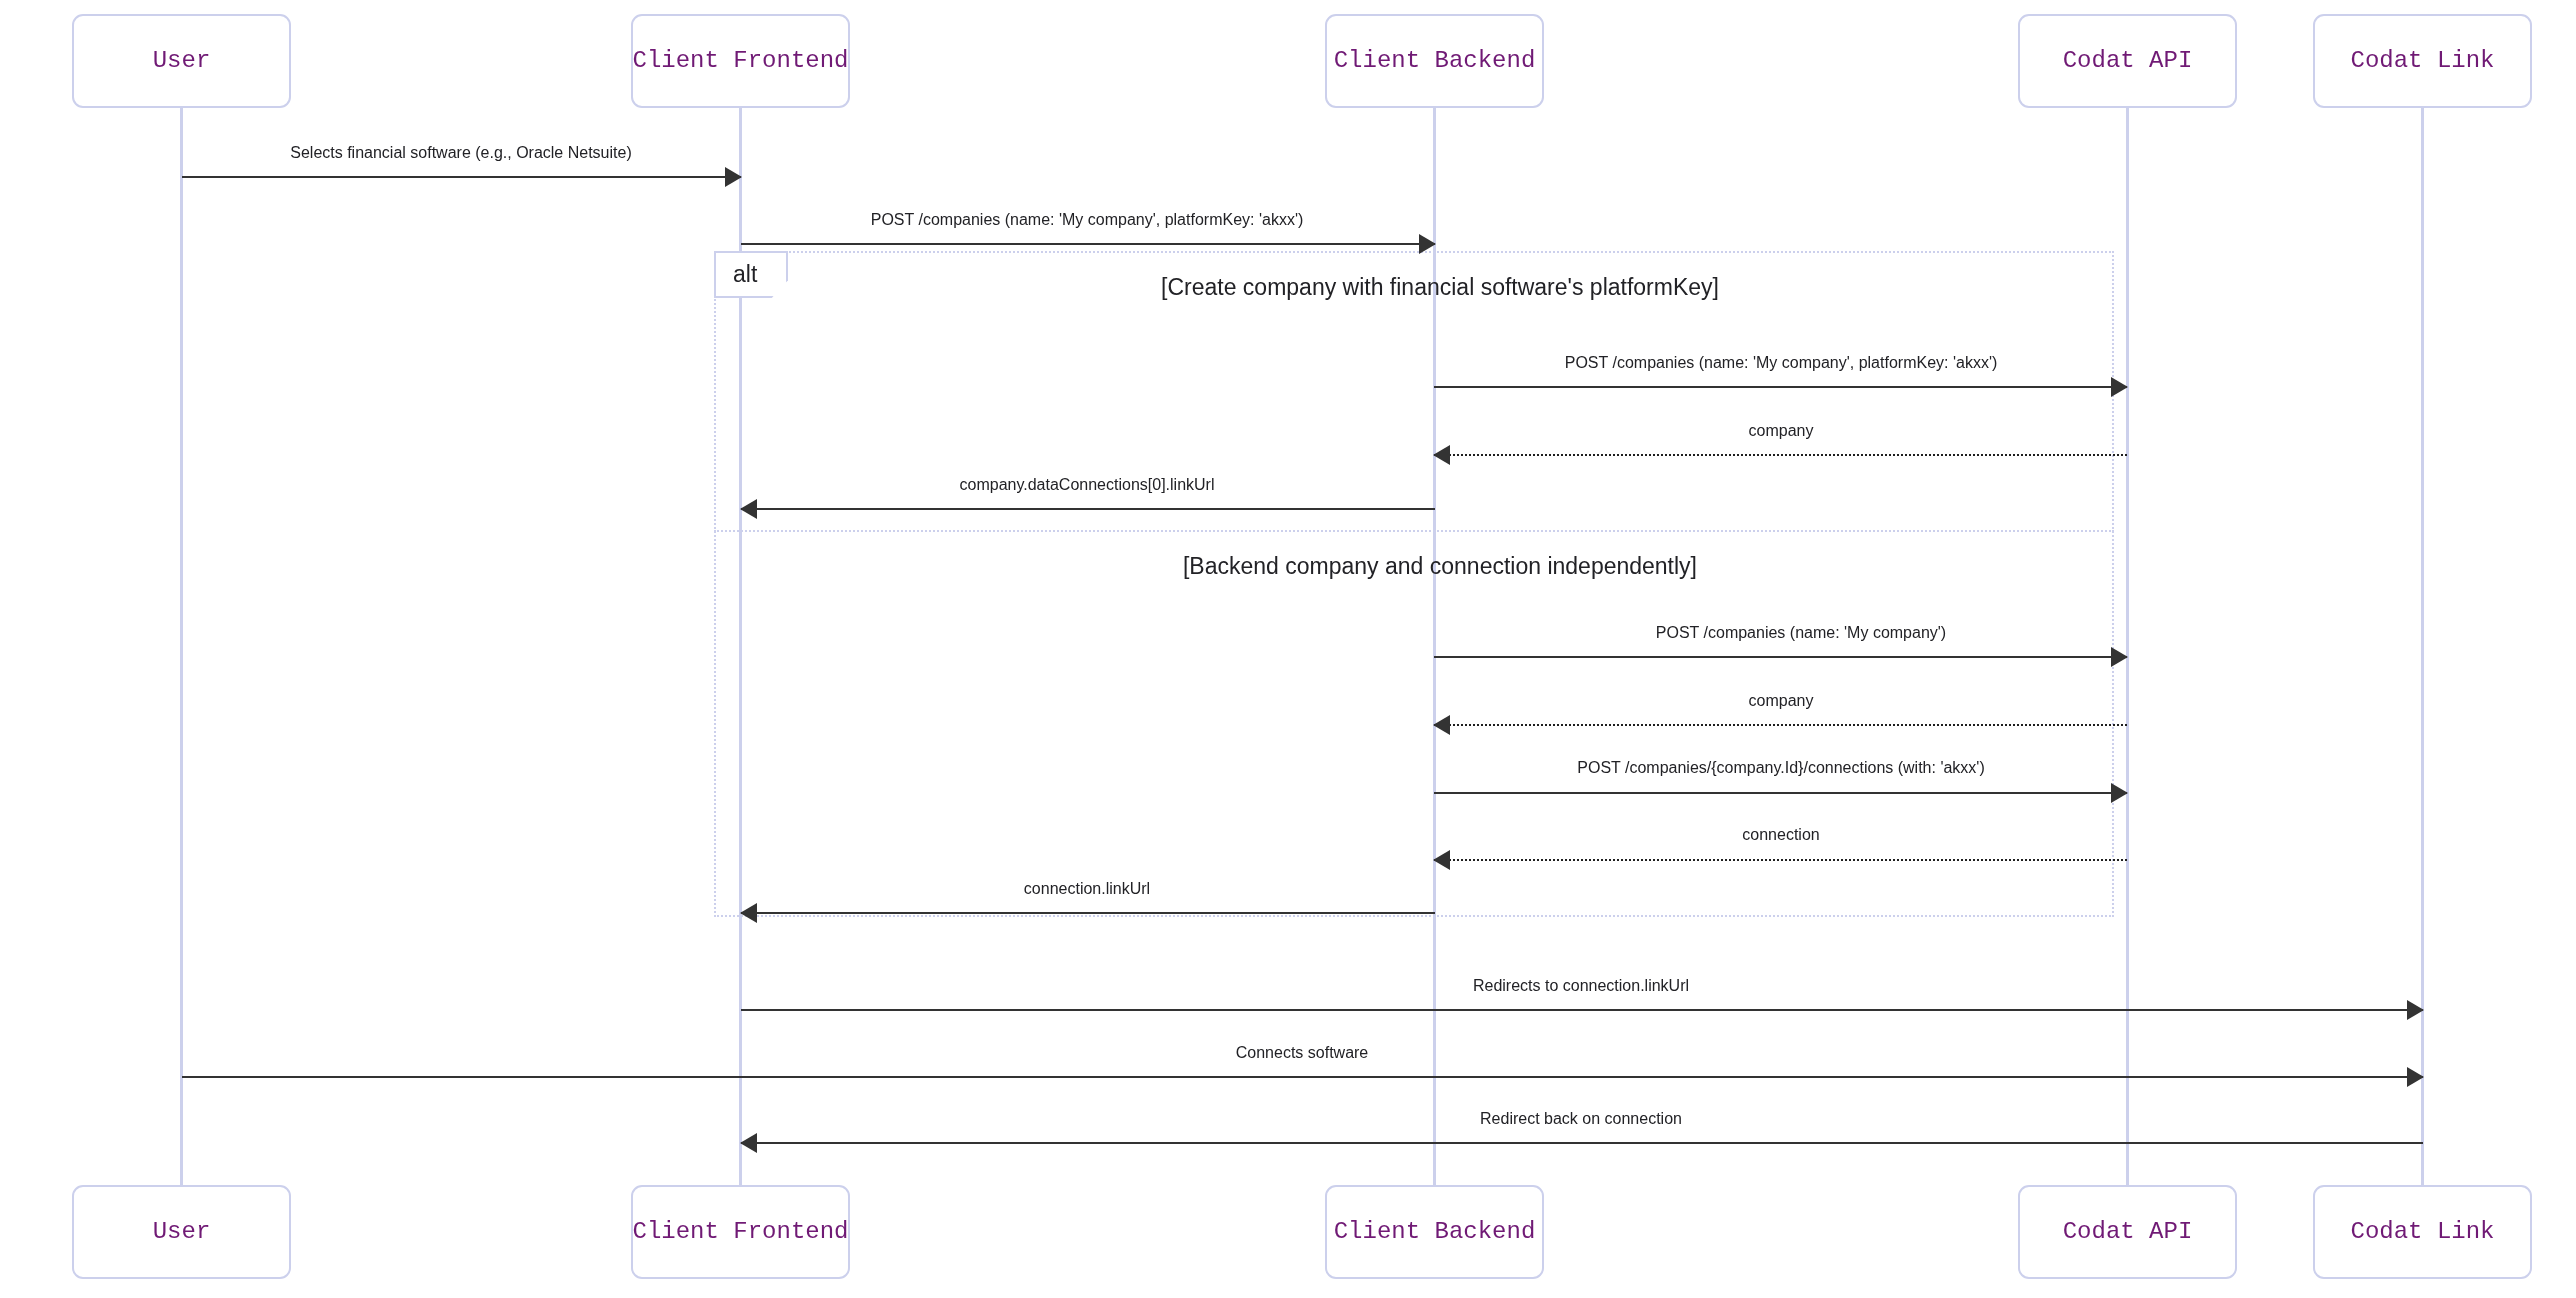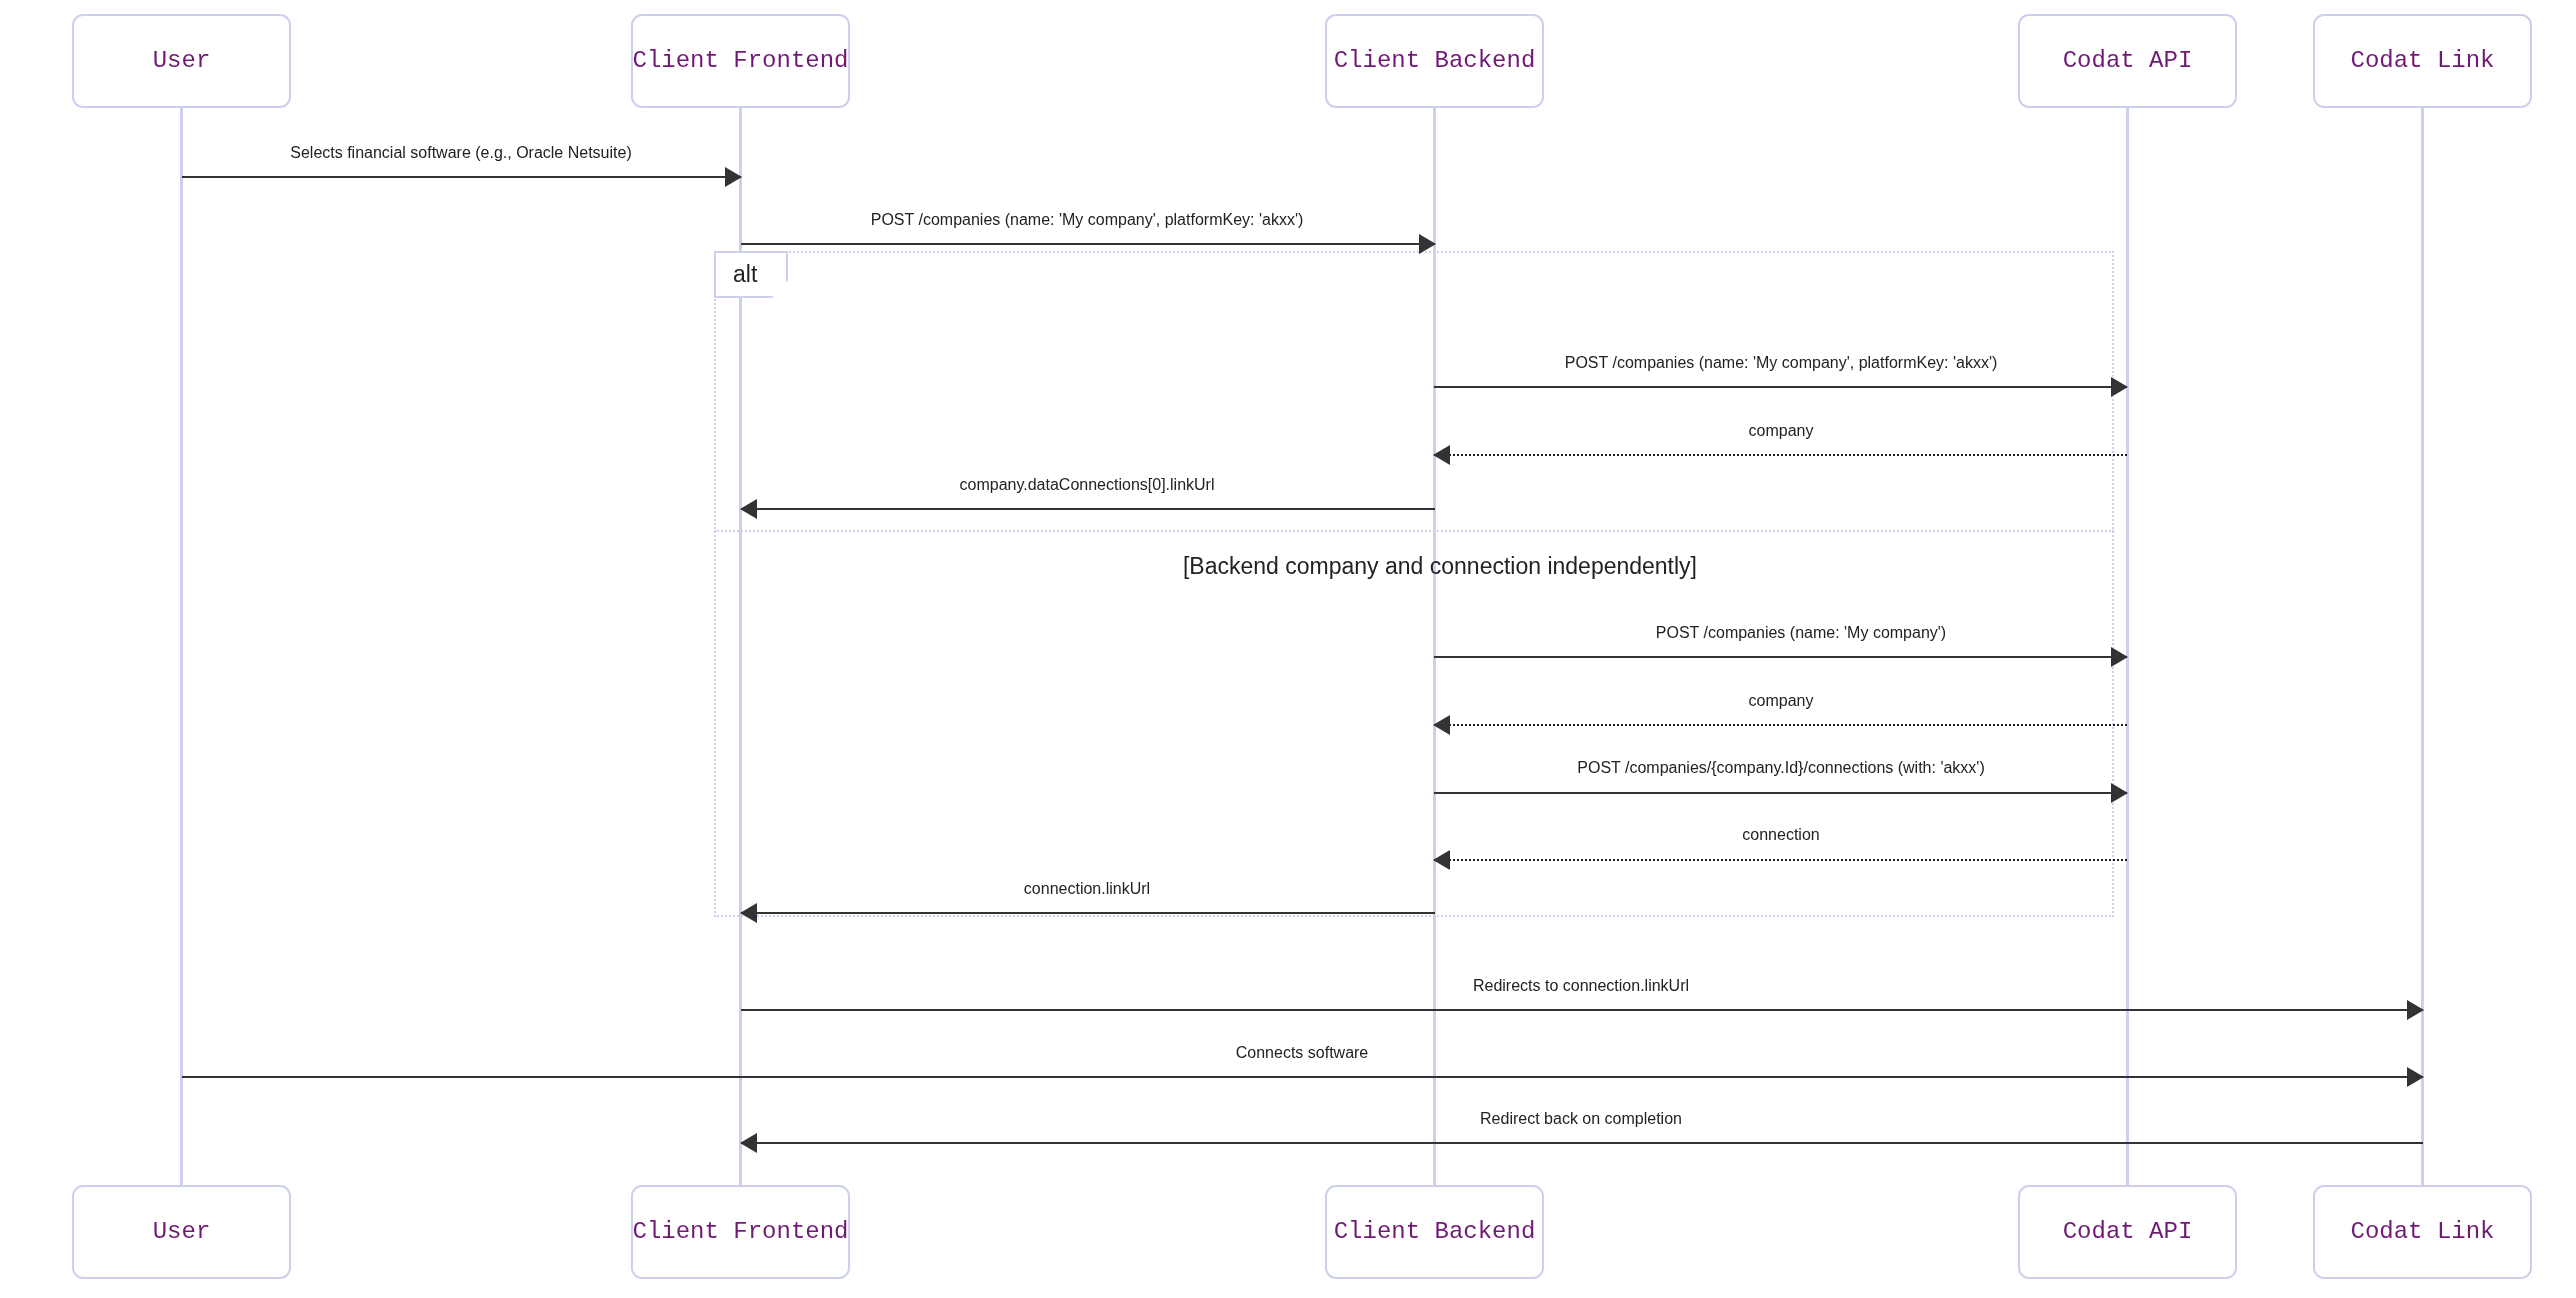--- a/index.html
+++ b/index.html
@@ -130,20 +130,21 @@
 
 <div id="diagram">
     <div class="lifeline" style="left: 180px; top: 108px; height: 1077px;"></div>
     <div class="lifeline" style="left: 739px; top: 108px; height: 1077px;"></div>
     <div class="lifeline" style="left: 1433px; top: 108px; height: 1077px;"></div>
     <div class="lifeline" style="left: 2126px; top: 108px; height: 1077px;"></div>
     <div class="lifeline" style="left: 2421px; top: 108px; height: 1077px;"></div>
     <div class="alt-frame" style="left: 714px; top: 251px; width: 1400px; height: 666px;"></div>
     <div class="alt-divider" style="left: 714px; top: 530px; width: 1400px;"></div>
     <div class="alt-label" style="left: 714px; top: 251px; width: 74px; height: 47px;">alt</div>
+    <div class="alt-cond" style="left: 1440px; top: 274px; transform: translateX(-50%);">[Create company with financial software's platformKey]</div>
     <div class="alt-cond" style="left: 1440px; top: 553px; transform: translateX(-50%);">[Backend company and connection independently]</div>
     <div class="msg to-right" style="left: 182px; top: 176px; width: 559px;">
       <div class="line"></div>
       <div class="head"></div>
     </div>
     <div class="msg-label" style="left: 461px; top: 144px;">Selects financial software (e.g., Oracle Netsuite)</div>
     <div class="msg to-right" style="left: 741px; top: 243px; width: 694px;">
       <div class="line"></div>
       <div class="head"></div>
     </div>
@@ -195,21 +196,21 @@
     <div class="msg-label" style="left: 1581px; top: 977px;">Redirects to connection.linkUrl</div>
     <div class="msg to-right" style="left: 182px; top: 1076px; width: 2241px;">
       <div class="line"></div>
       <div class="head"></div>
     </div>
     <div class="msg-label" style="left: 1302px; top: 1044px;">Connects software</div>
     <div class="msg to-left" style="left: 741px; top: 1142px; width: 1682px;">
       <div class="line"></div>
       <div class="head"></div>
     </div>
-    <div class="msg-label" style="left: 1581px; top: 1110px;">Redirect back on completion</div>
+    <div class="msg-label" style="left: 1581px; top: 1110px;">Redirect back on connection</div>
     <div class="actor-box" style="left: 72px; top: 14px; width: 219px; height: 94px;">User</div>
     <div class="actor-box" style="left: 72px; top: 1185px; width: 219px; height: 94px;">User</div>
     <div class="actor-box" style="left: 631px; top: 14px; width: 219px; height: 94px;">Client Frontend</div>
     <div class="actor-box" style="left: 631px; top: 1185px; width: 219px; height: 94px;">Client Frontend</div>
     <div class="actor-box" style="left: 1325px; top: 14px; width: 219px; height: 94px;">Client Backend</div>
     <div class="actor-box" style="left: 1325px; top: 1185px; width: 219px; height: 94px;">Client Backend</div>
     <div class="actor-box" style="left: 2018px; top: 14px; width: 219px; height: 94px;">Codat API</div>
     <div class="actor-box" style="left: 2018px; top: 1185px; width: 219px; height: 94px;">Codat API</div>
     <div class="actor-box" style="left: 2313px; top: 14px; width: 219px; height: 94px;">Codat Link</div>
     <div class="actor-box" style="left: 2313px; top: 1185px; width: 219px; height: 94px;">Codat Link</div>

